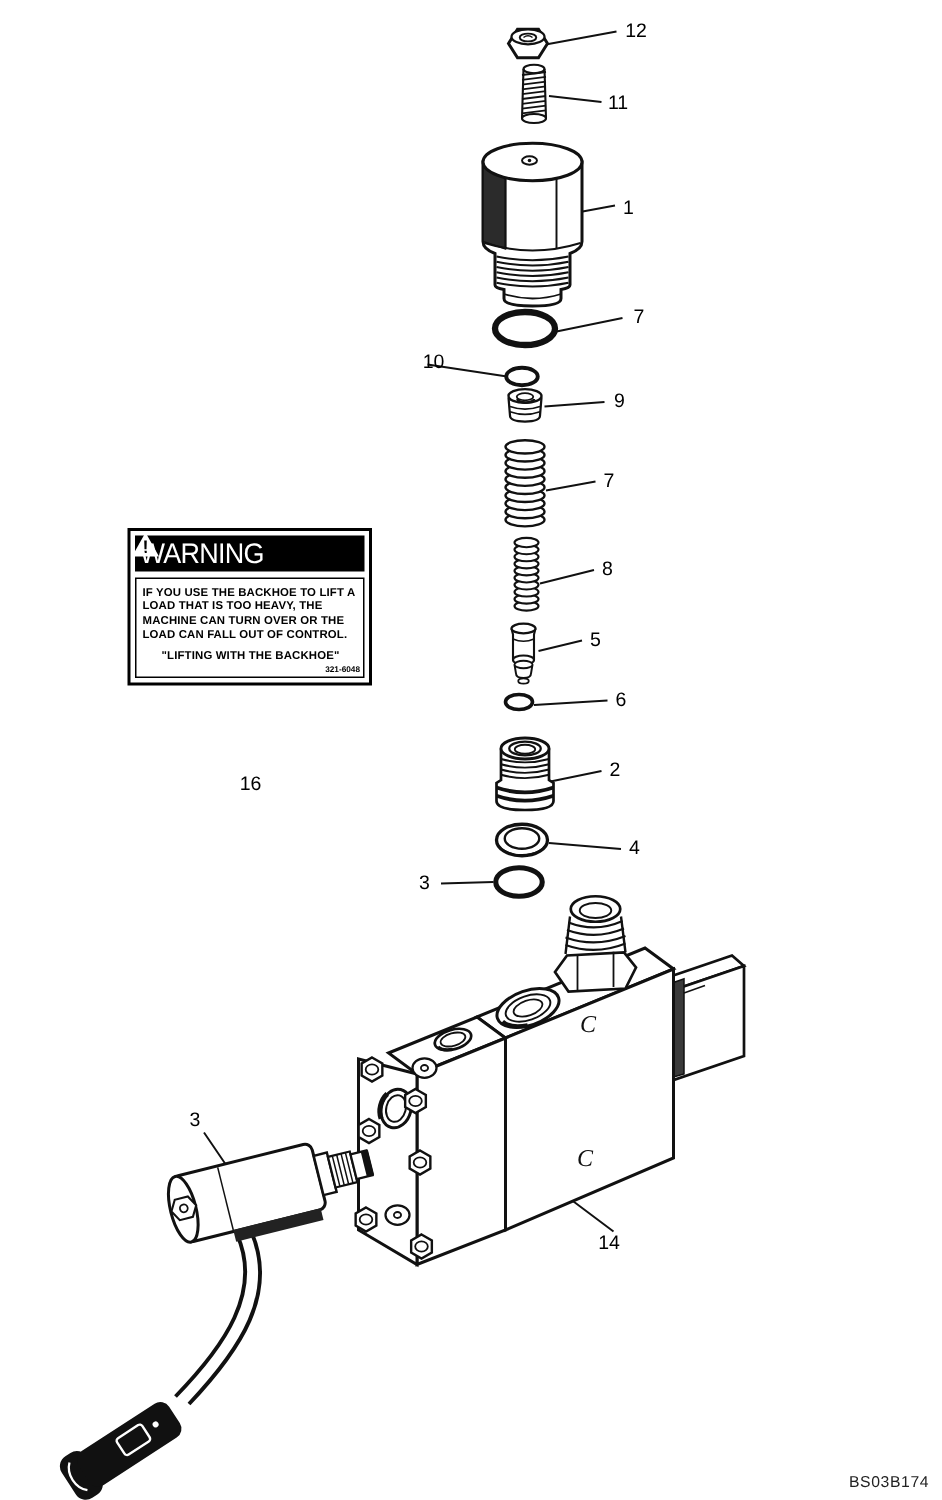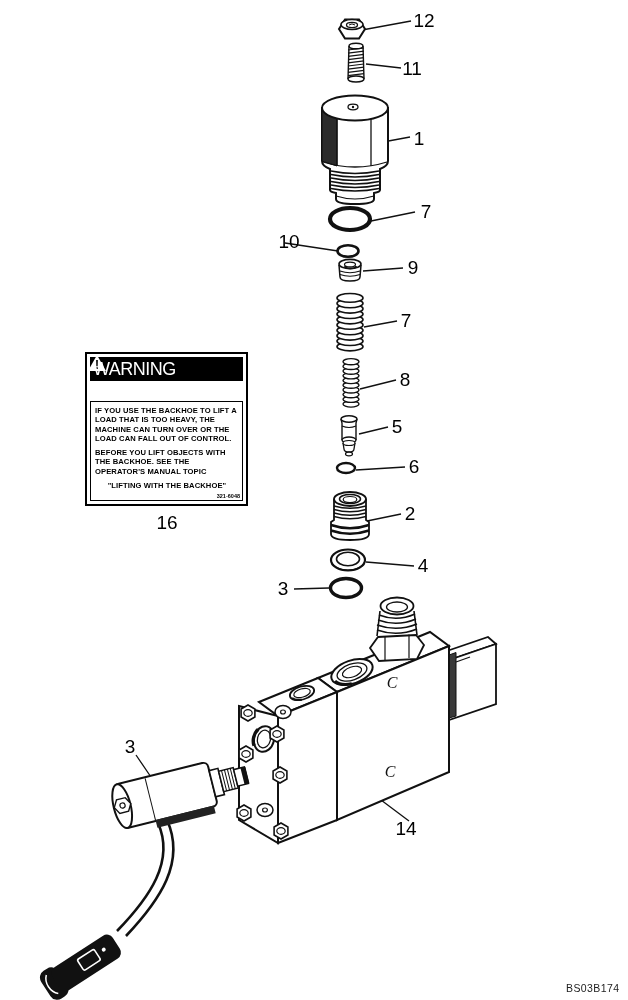--- a/index.html
+++ b/index.html
@@ -3,40 +3,40 @@
 <meta charset="utf-8">
 <style>
   html,body{margin:0;padding:0;background:#888;}
   .page{
     position:relative;width:628px;height:1000px;background:#fff;
     font-family:"Liberation Sans","DejaVu Sans",sans-serif;overflow:hidden;
   }
   .page svg{position:absolute;left:0;top:0;}
   .callout{
     position:absolute;transform:translate(-50%,-50%);
-    font-size:19px;color:#000;white-space:nowrap;line-height:1;
+    font-size:13px;color:#000;white-space:nowrap;line-height:1;
   }
   .figcode{
     position:absolute;left:566px;top:982px;font-size:10.5px;color:#222;letter-spacing:.4px;text-align:right;
   }
   
   .warn{
     position:absolute;left:85px;top:352px;width:163px;
     border:2.5px solid #000;background:#fff;padding:3px;box-sizing:border-box;
   }
   .warn-head{
     background:#000;color:#fff;display:flex;align-items:center;gap:3px;
     padding:2px 3px;height:24px;box-sizing:border-box;
   }
   .warn-head .wtxt{
     font-weight:normal;font-size:18px;letter-spacing:-.5px;line-height:1;
     transform:scaleY(1.05);
   }
   .warn-body{
-    border:1.5px solid #000;margin-top:20px;padding:4px 3px 10px 4px;position:relative;
+    border:1.5px solid #000;margin-top:4px;padding:4px 3px 10px 4px;position:relative;
   }
   .warn-body p{
     margin:0 0 5px 0;font-size:7.6px;font-weight:bold;line-height:1.22;color:#000;
     letter-spacing:.1px;
   }
   .warn-body p.q{ text-align:center;margin:0 0 1px 0;}
   .warn-body p:last-of-type{margin-bottom:0;}
   .warn-code{
     position:absolute;right:2px;bottom:1px;font-size:5.5px;font-weight:bold;color:#000;
   }
@@ -266,21 +266,20 @@
   <div class="warn">
     <div class="warn-head">
       <svg width="20" height="18" viewBox="0 0 20 18">
         <polygon points="10,1 19,17 1,17" fill="#fff"></polygon>
         <text x="10" y="14.5" text-anchor="middle" font-size="12" font-weight="bold" font-family="'Liberation Sans',sans-serif" fill="#000">!</text>
       </svg>
       <span class="wtxt">WARNING</span>
     </div>
     <div class="warn-body">
       <p>IF YOU USE THE BACKHOE TO LIFT A LOAD THAT IS TOO HEAVY, THE MACHINE CAN TURN OVER OR THE LOAD CAN FALL OUT OF CONTROL.</p>
-      <p>BEFORE YOU LIFT OBJECTS WITH THE BACKHOE. SEE THE OPERATOR'S MANUAL TOPIC</p>
       <p class="q">"LIFTING WITH THE BACKHOE"</p>
       <div class="warn-code">321-6048</div>
     </div>
   </div>
 
   <div class="figcode">BS03B174</div>
 
 </div>
 
 </body></html>

